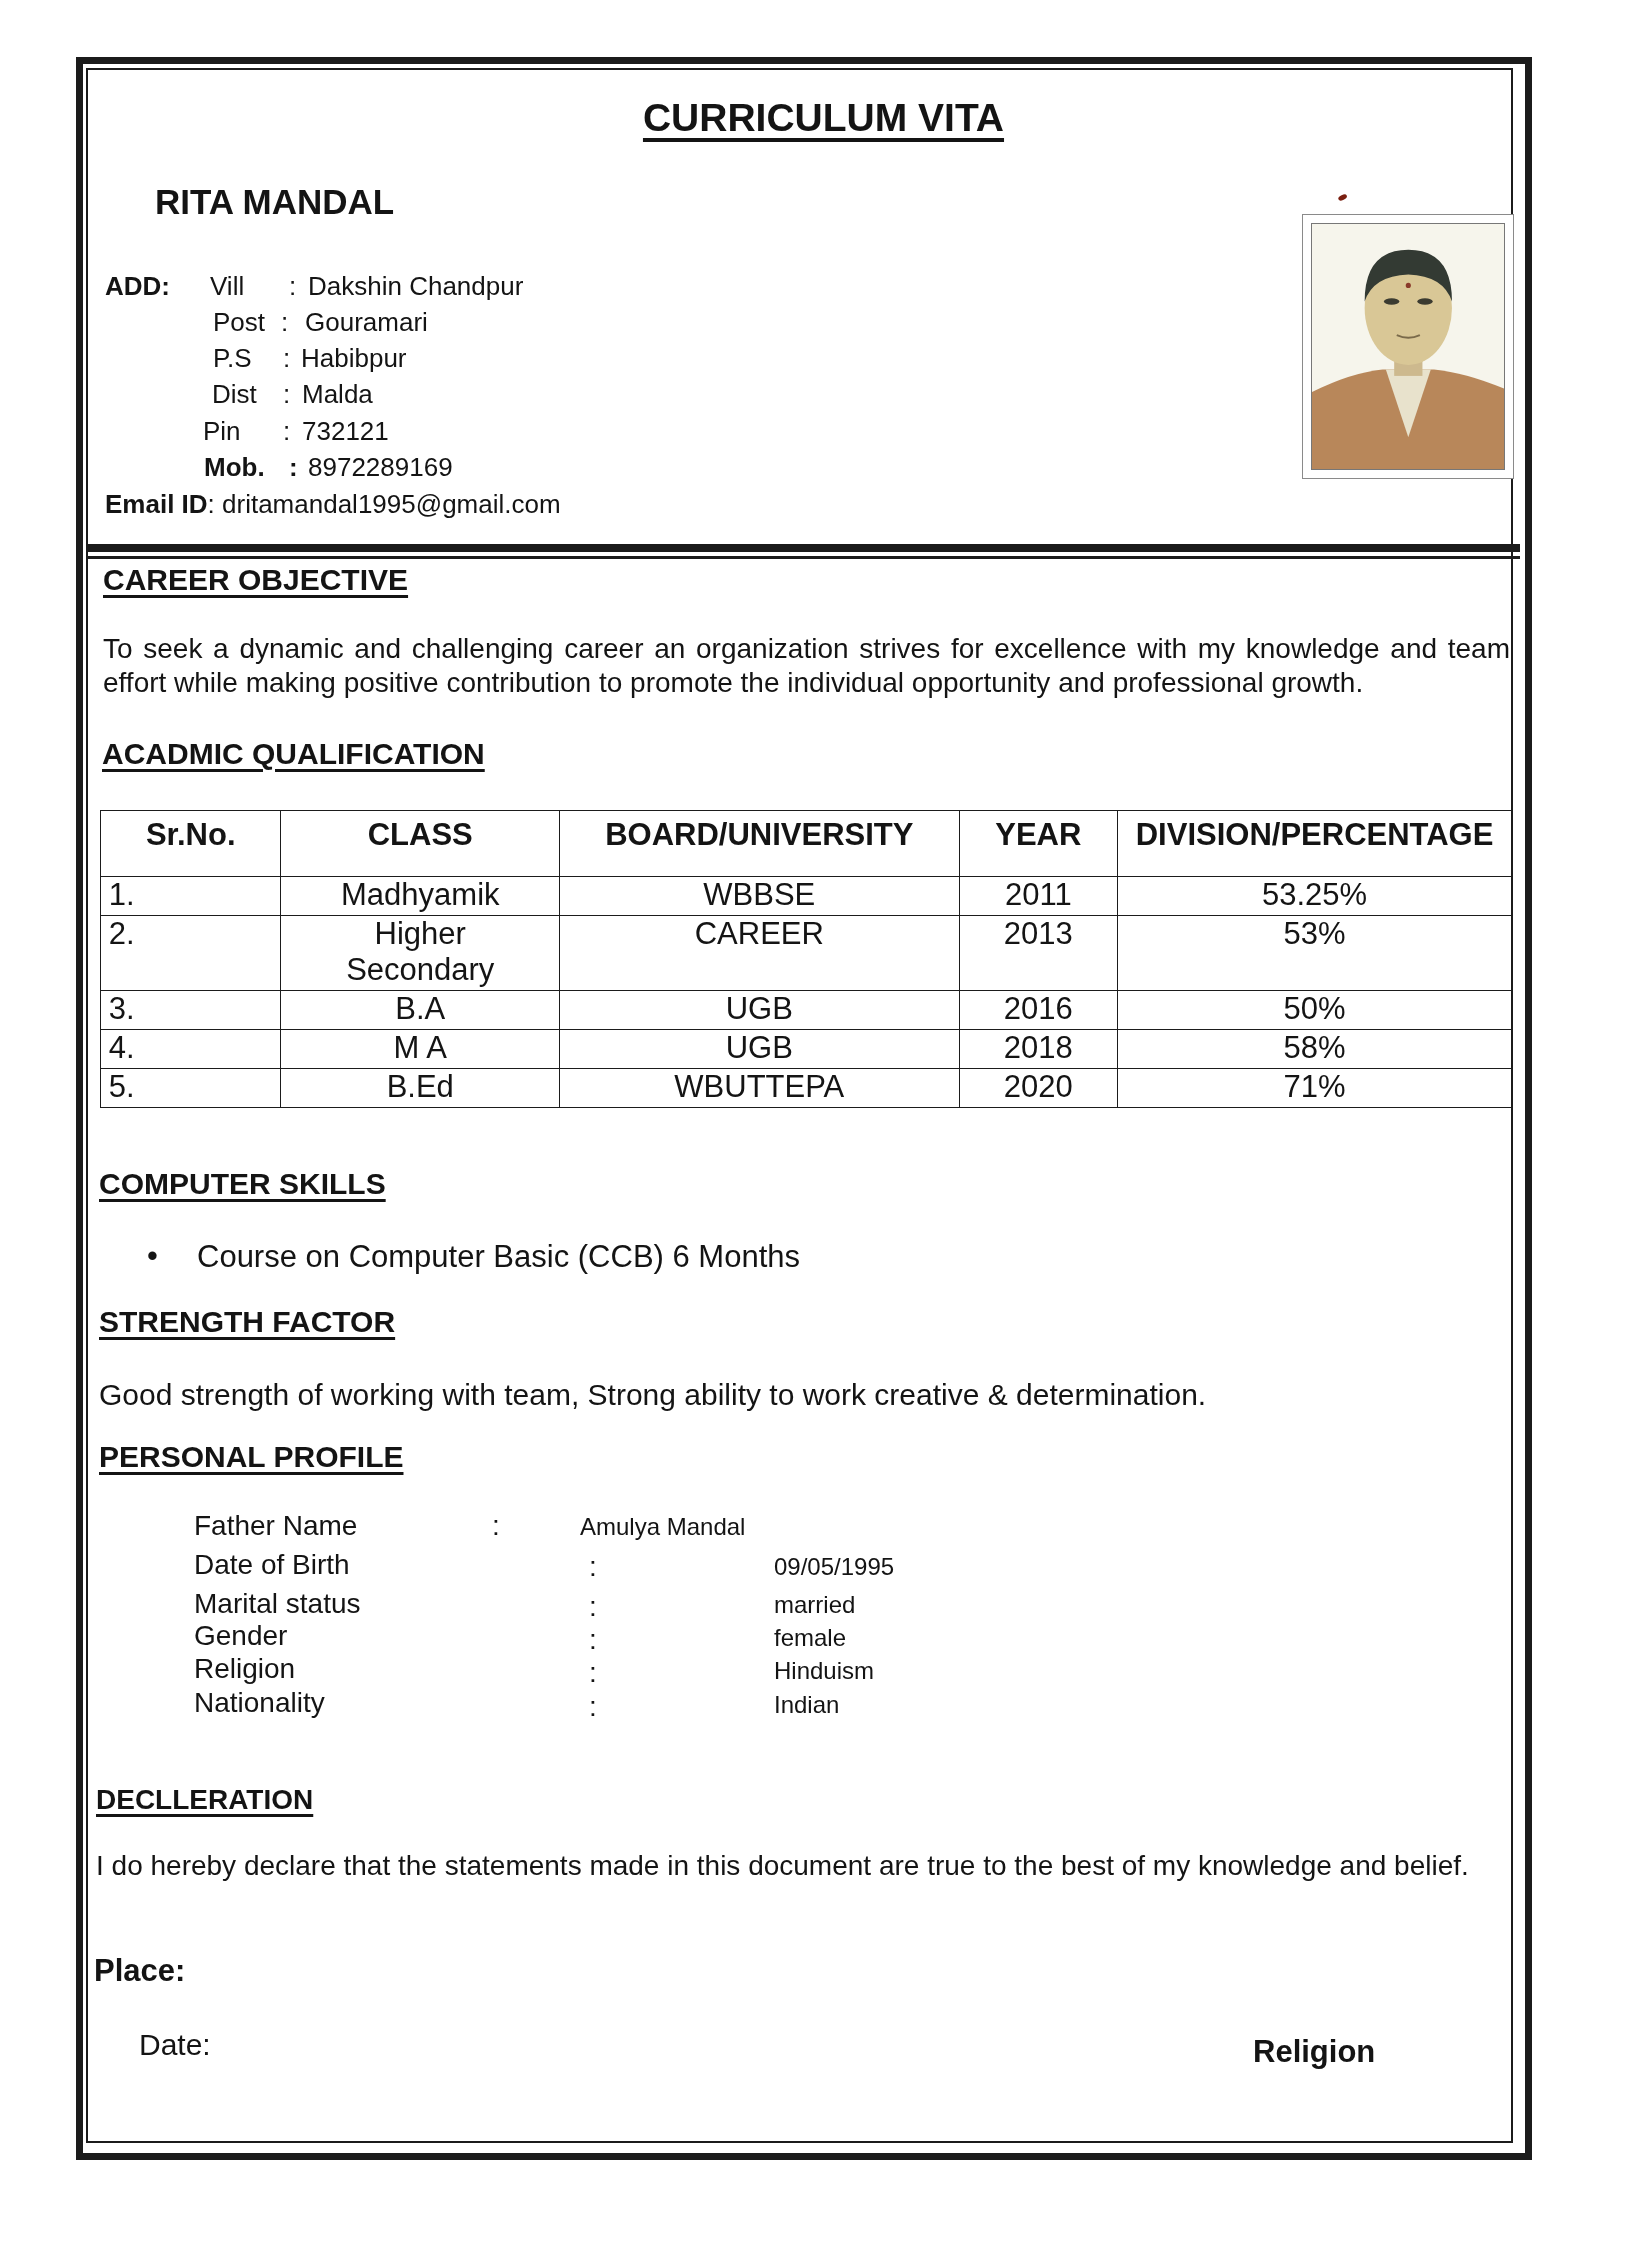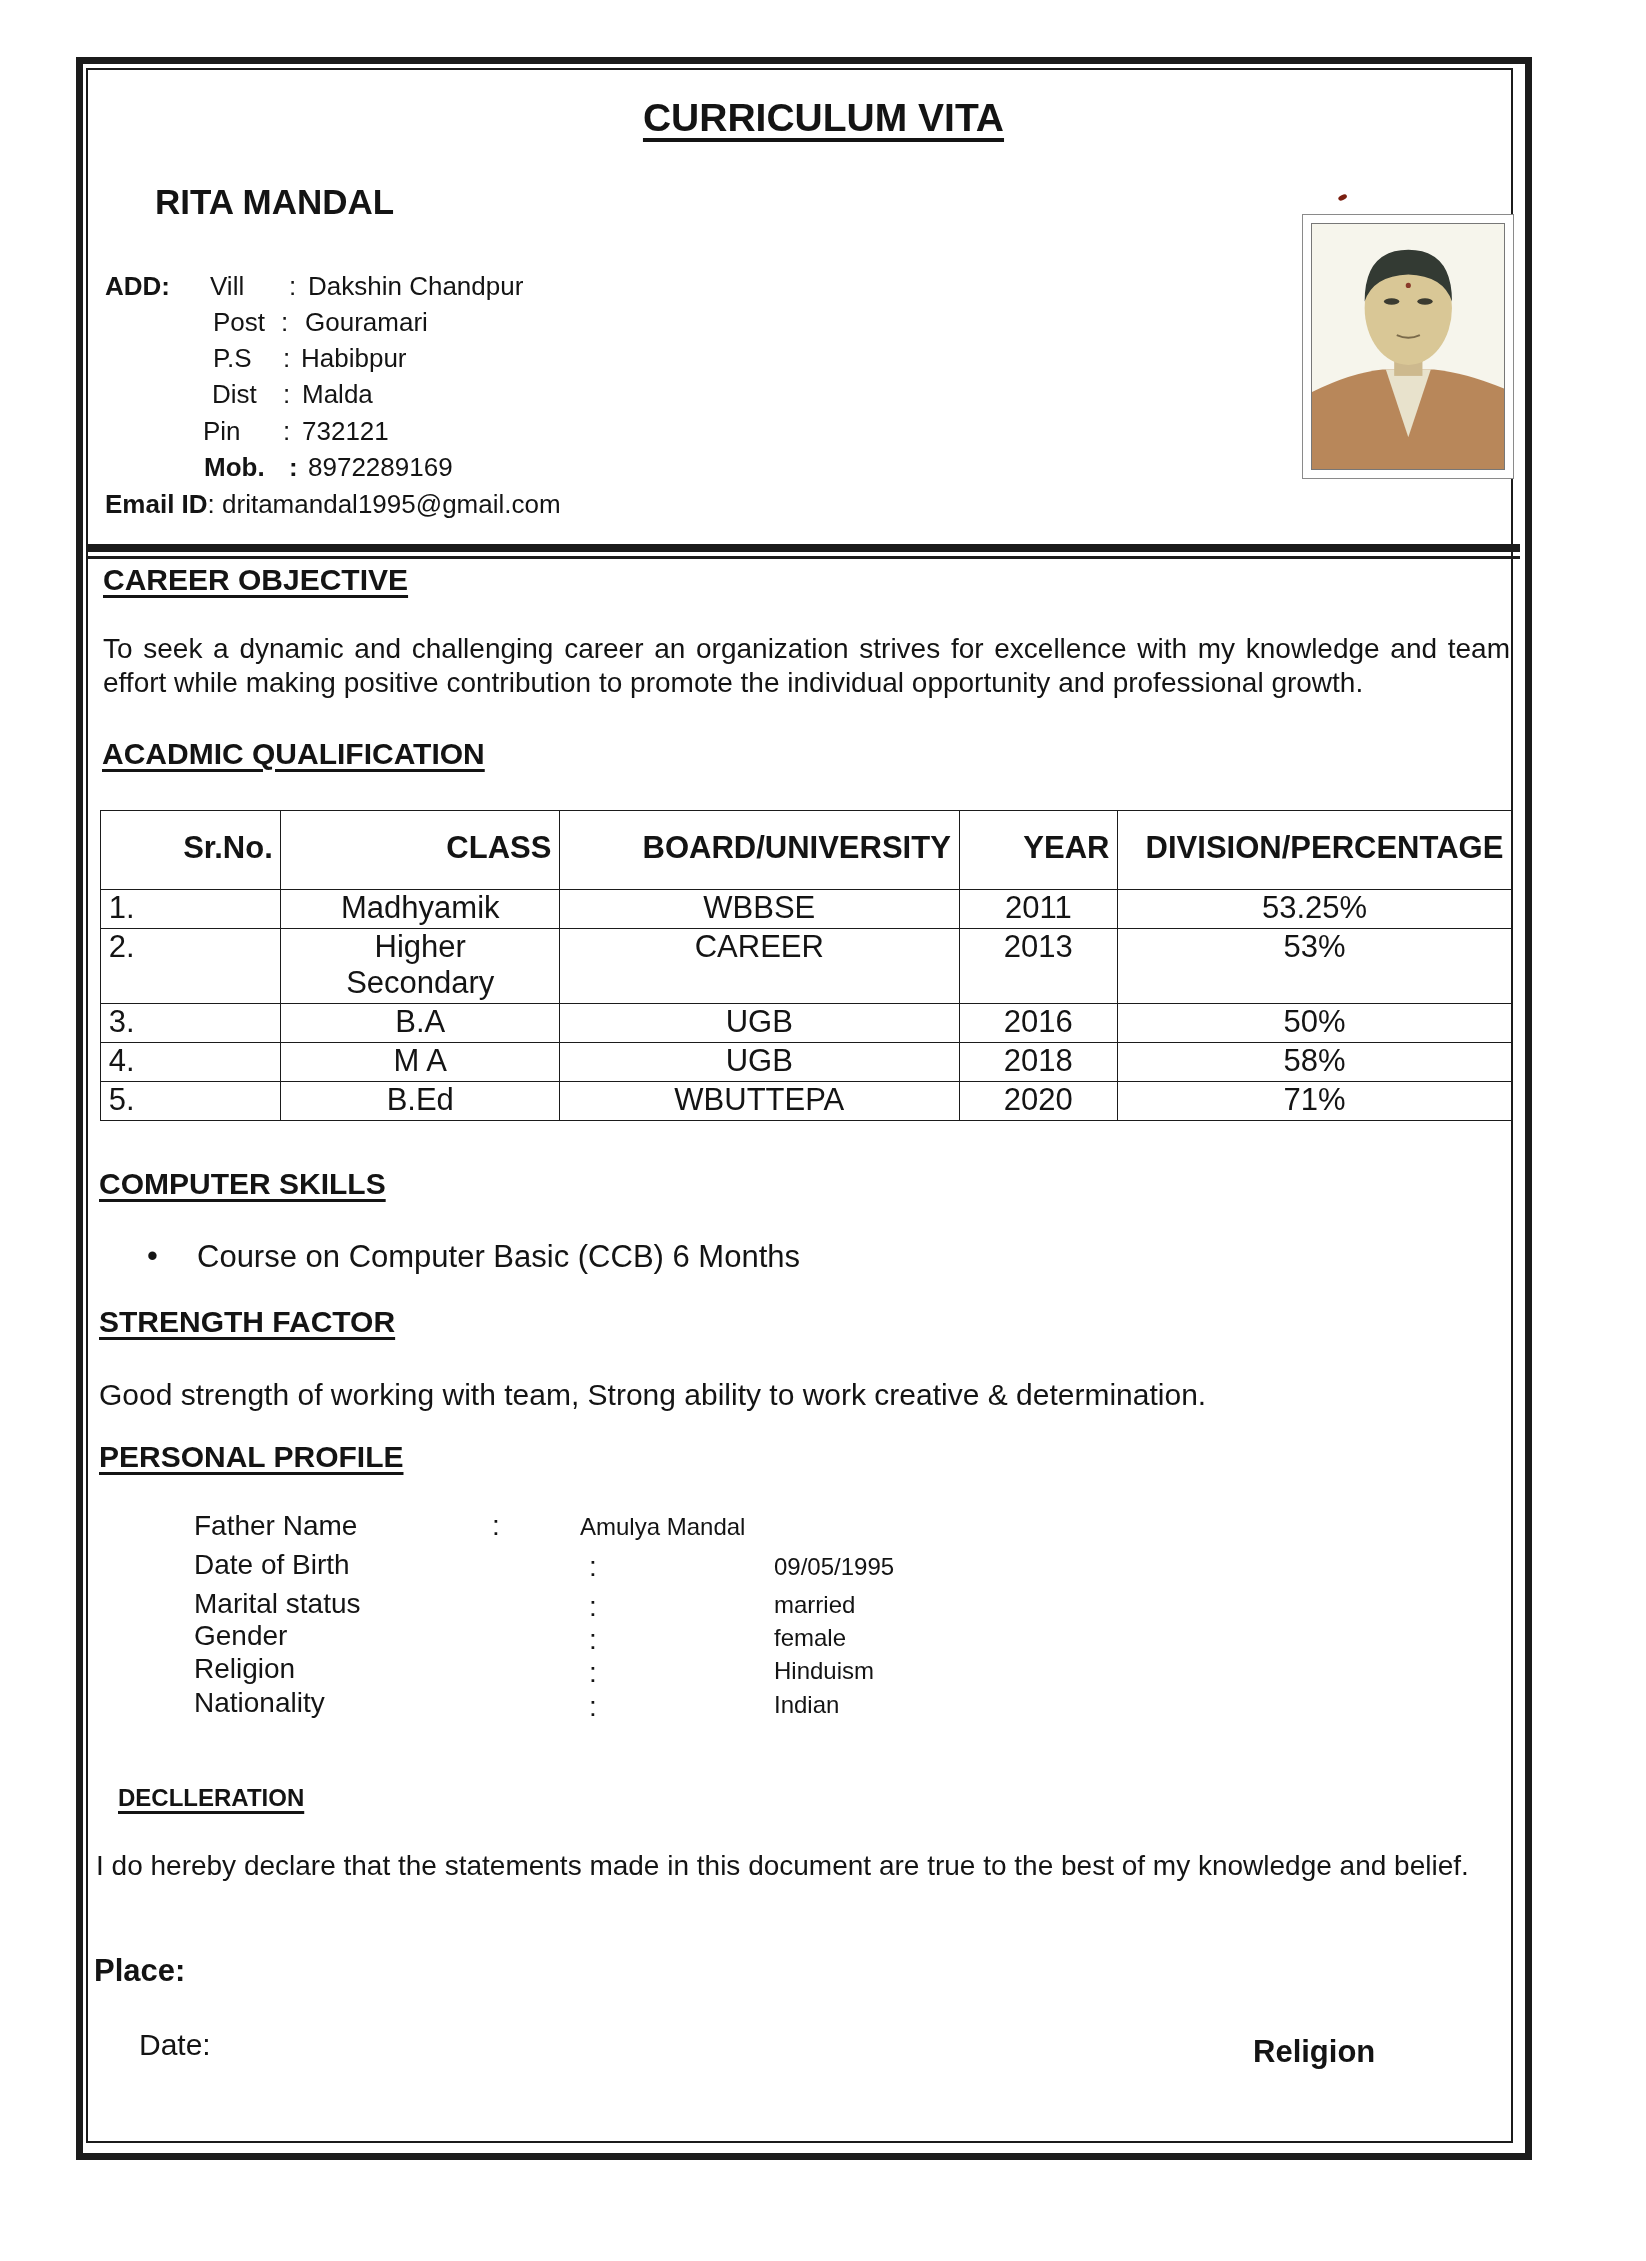--- a/index.html
+++ b/index.html
@@ -37,21 +37,21 @@
   .heading {
     font-weight:bold; font-size:30px; text-decoration:underline;
     text-decoration-thickness:3.2px; text-underline-offset:5.2px;
   }
   .para { font-size:28px; line-height:34px; white-space:normal; }
   table.acad {
     position:absolute; left:100px; top:810px; width:1412px; border-collapse:collapse;
     font-size:31px;
   }
   table.acad td, table.acad th { border:1.9px solid #1b1b1b; padding:0 7.7px; vertical-align:top; }
-  table.acad th { font-weight:bold; text-align:right; height:59px; font-size:31px; padding-top:19px; }
+  table.acad th { font-weight:bold; text-align:center; height:59px; font-size:31px; padding-top:6px; }
   table.acad td.c { text-align:center; }
   .bullet { font-size:31px; }
   .prof-label { font-size:28px; }
   .prof-colon { font-size:28px; }
   .prof-val { font-size:24px; }
   .bold48 { font-weight:bold; font-size:31px; }
 </style>
 </head>
 <body>
 
@@ -198,19 +198,19 @@
 <div class="abs prof-val" style="left:774px; top:1624px;">female</div>
 
 <div class="abs prof-label" style="left:194px; top:1653px;">Religion</div>
 <div class="abs prof-colon" style="left:589px; top:1657px;">:</div>
 <div class="abs prof-val" style="left:774px; top:1657px;">Hinduism</div>
 
 <div class="abs prof-label" style="left:194px; top:1687px;">Nationality</div>
 <div class="abs prof-colon" style="left:589px; top:1691px;">:</div>
 <div class="abs prof-val" style="left:774px; top:1691px;">Indian</div>
 
-<div class="abs heading" style="left:96px; top:1784px; font-size:24px;margin-left:22px;">DECLLERATION</div>
+<div class="abs heading" style="left:96px; top:1784px; font-size:28px;">DECLLERATION</div>
 <div class="abs para" style="left:96px; top:1848px; width:1375px; font-size:28px; line-height:36px;">I do hereby declare that the statements made in this document are true to the best of my knowledge and belief.</div>
 
 <div class="abs bold48" style="left:94px; top:1953px;">Place:</div>
 <div class="abs" style="left:139px; top:2028px; font-size:30px;">Date:</div>
 <div class="abs bold48" style="left:1253px; top:2034px;">Religion</div>
 
 
 </body></html>

